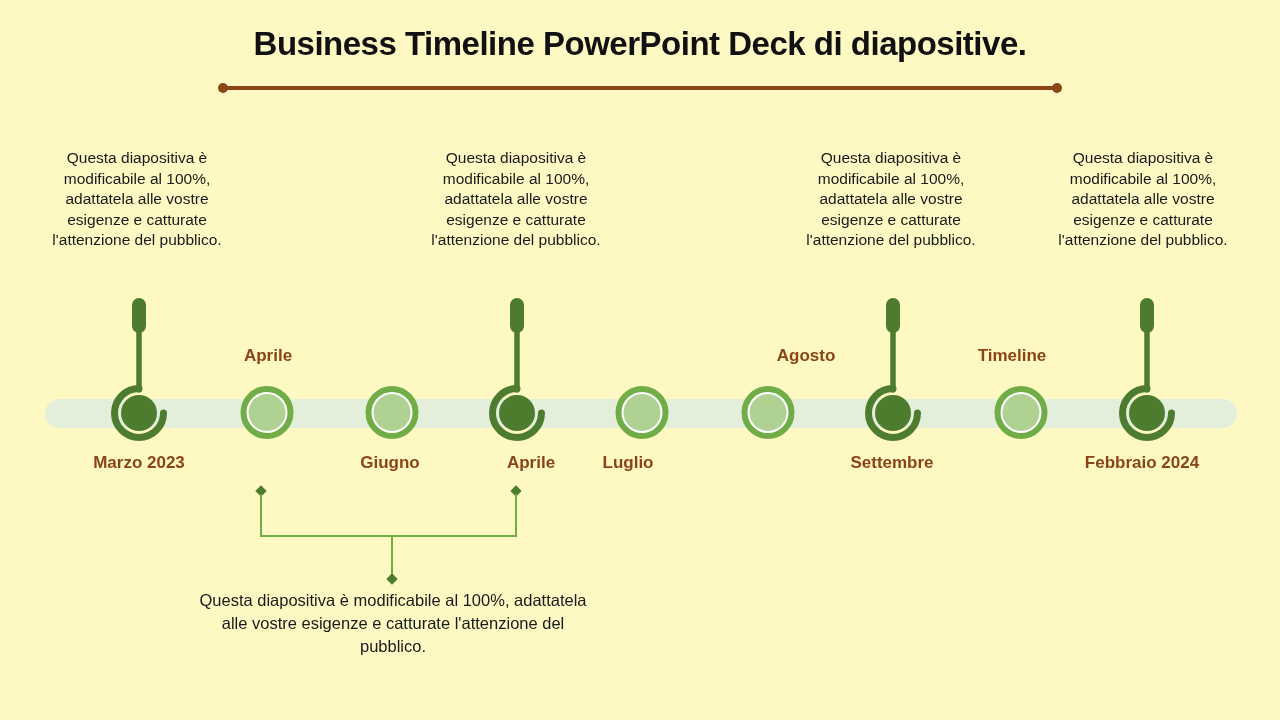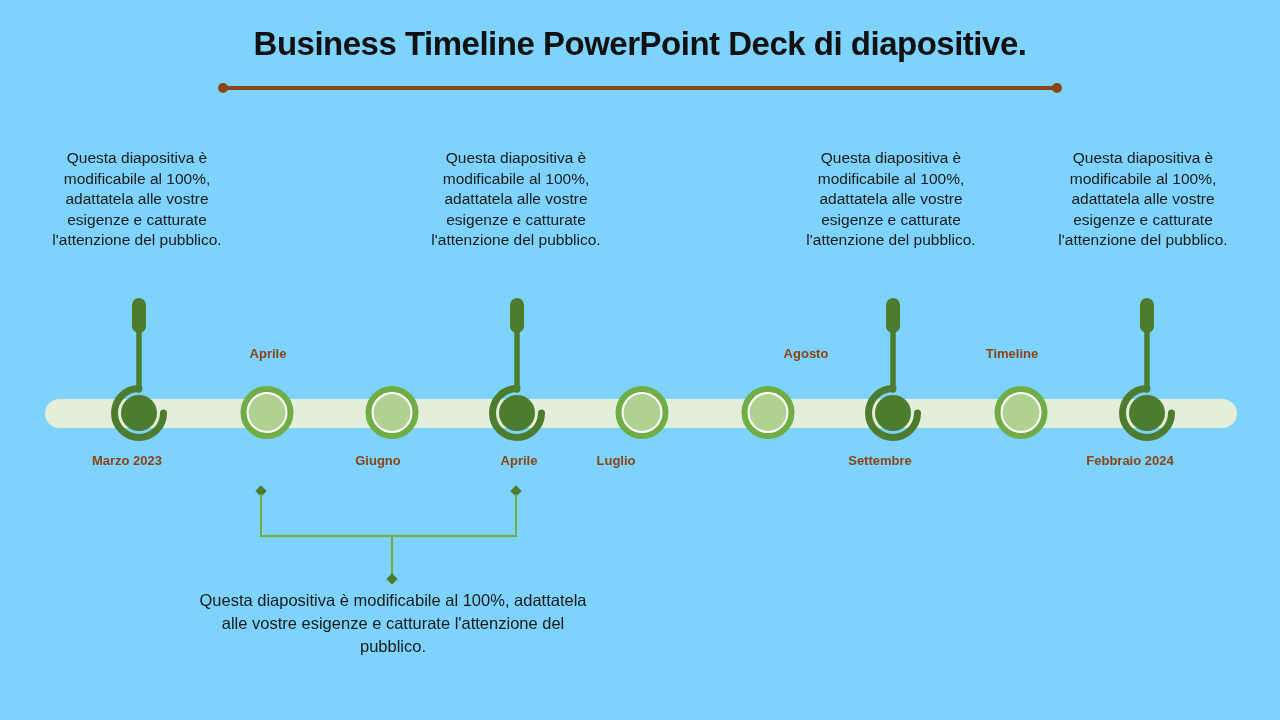--- a/index.html
+++ b/index.html
@@ -1,17 +1,17 @@
 <!DOCTYPE html>
 <html><head>
 <meta charset="utf-8">
 <style>
   html,body{margin:0;padding:0;background:#ffffff;}
   .slide{
-    position:relative;width:1280px;height:720px;background:#7dd3fc;overflow:hidden;
+    position:relative;width:1280px;height:720px;background:#fef9c3;overflow:hidden;
     font-family:"Liberation Sans", sans-serif;
   }
   
   .title{
     position:absolute;left:0;top:24px;width:1280px;text-align:center;
     font-size:34px;font-weight:bold;color:#111111;letter-spacing:-0.5px;
     transform:scaleX(0.97);margin:0;
   }
   .divider{
     position:absolute;left:222px;top:86px;width:836px;height:4px;
@@ -47,24 +47,24 @@
   }
 
   
   .marker-major{
     position:absolute;top:296px;width:64px;height:146px;transform:translateX(-50%);
   }
 
   
   .mlabel{
     position:absolute;transform:translateX(-50%);white-space:nowrap;
-    font-size:13px;font-weight:bold;color:#8a4418;
+    font-size:17px;font-weight:bold;color:#8a4418;
   }
   .mlabel.above{top:346px;}
-  .mlabel.below{top:453px;}
+  .mlabel.below{top:453px;margin-left:12px;}
 
   
   .bracket-line{position:absolute;background:#70ad47;}
   .vline{width:2px;}
   .hline{height:2px;}
   .diamond{
     position:absolute;width:8px;height:8px;background:#4e7c2f;
     transform:translate(-50%,-50%) rotate(45deg);
   }
   .bottom-note{

